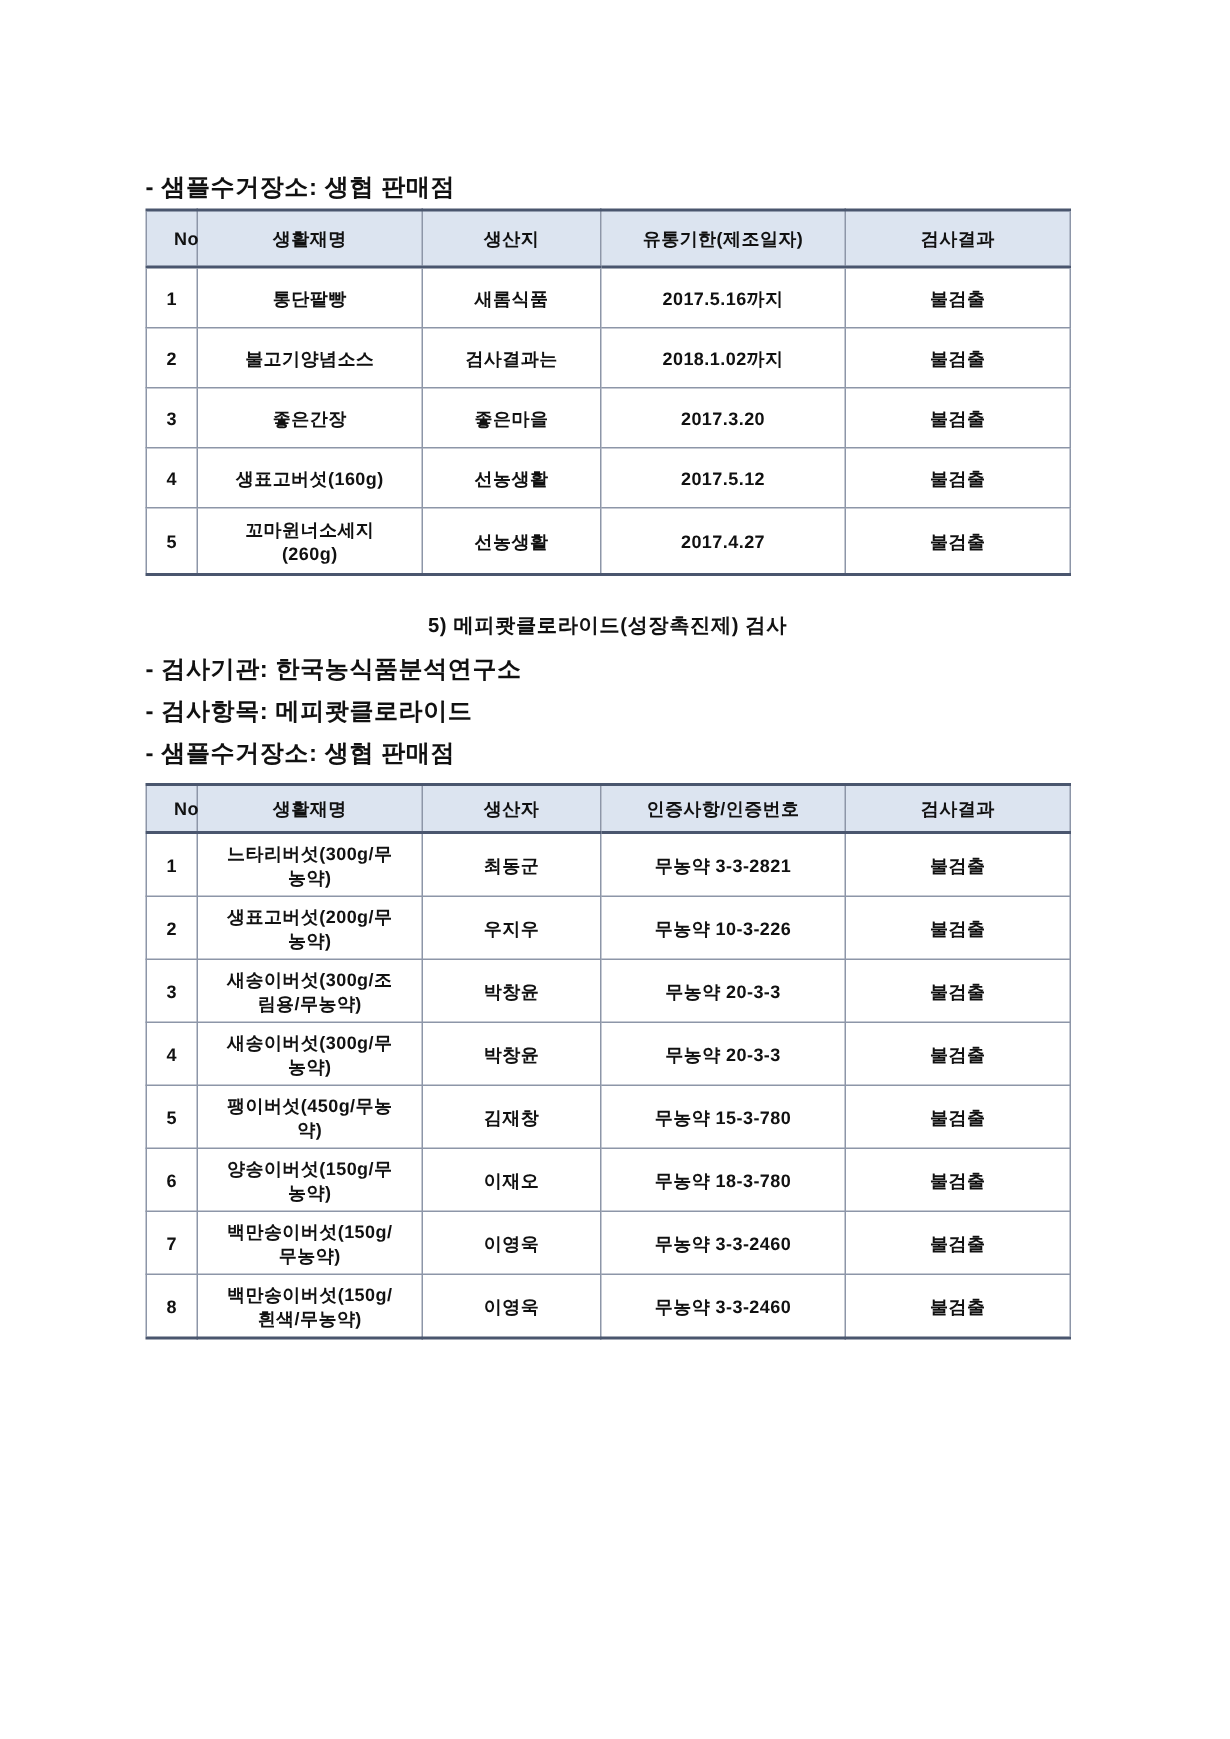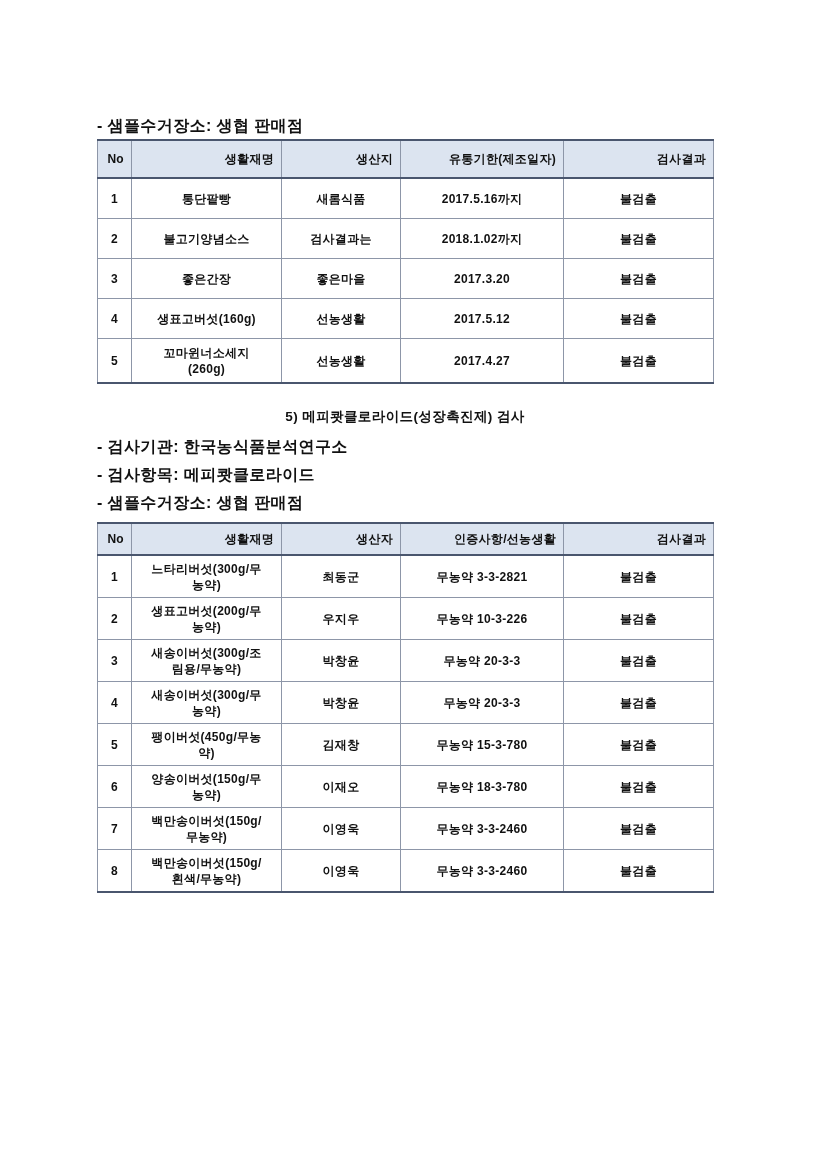--- a/index.html
+++ b/index.html
@@ -32,24 +32,24 @@
     border-bottom:2px solid var(--border-strong);
     border-left:1px solid var(--border);
     border-right:1px solid var(--border);
   }
   table.inspection th{
     background:var(--header-bg);
     font-size:12px;
     font-weight:700;
     border:1px solid var(--border);
     border-bottom:2px solid var(--border-strong);
-    text-align:right;
+    text-align:center;
     vertical-align:middle;
     letter-spacing:0.3px;
-    padding:0 7px;
+    padding:0 18px;
   }
   table.inspection td{
     font-size:12px;
     font-weight:600;
     border:1px solid var(--border);
     text-align:center;
     vertical-align:middle;
     white-space:pre-line;
     line-height:16px;
     letter-spacing:0.3px;
@@ -166,21 +166,21 @@
         <col style="width: 150px;">
         <col style="width: 119px;">
         <col style="width: 163px;">
         <col style="width: 150px;">
       </colgroup>
       <thead>
         <tr>
           <th>No</th>
           <th>생활재명</th>
           <th>생산자</th>
-          <th>인증사항/선농생활</th>
+          <th>인증사항/인증번호</th>
           <th>검사결과</th>
         </tr>
       </thead>
       <tbody>
         <tr>
           <td>1</td>
           <td>느타리버섯(300g/무
 농약)</td>
           <td>최동군</td>
           <td>무농약 3-3-2821</td>

